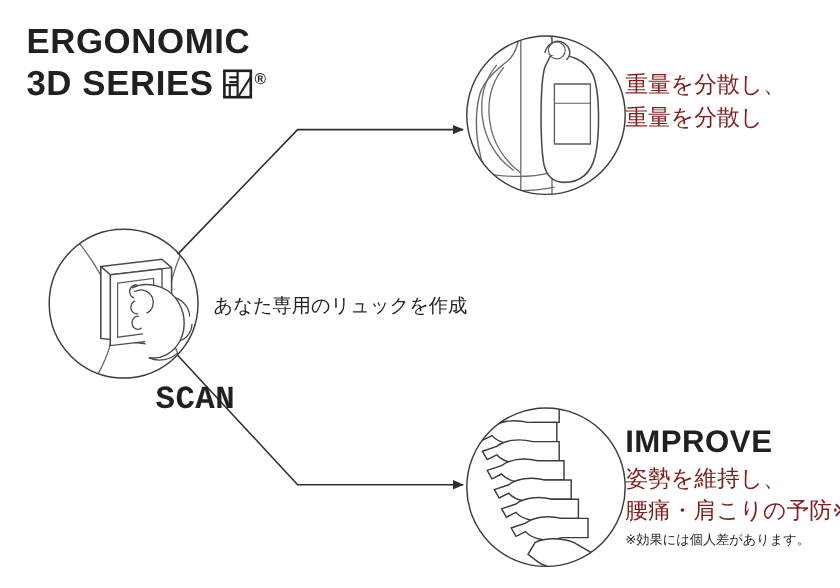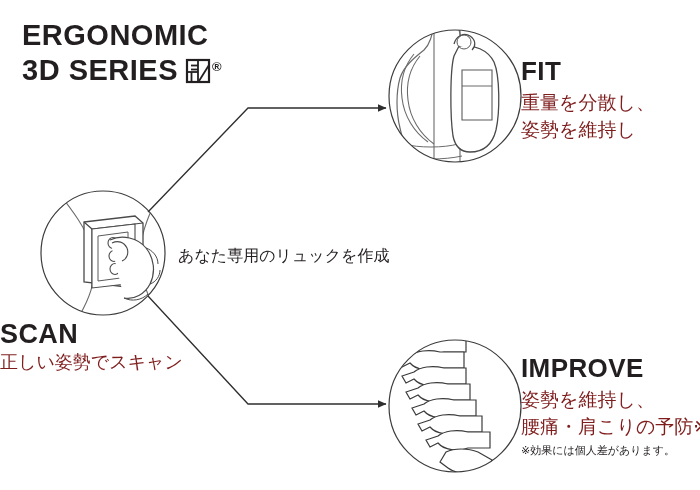--- a/index.html
+++ b/index.html
@@ -102,21 +102,22 @@
     top: 355px;
   }
   #improve-label .node-heading { margin-bottom: 4px; }
   #improve-footnote { margin-top: 2px; }
 
   #scan-label {
     position: absolute;
     left: 0px;
     top: 320px;
     width: 196px;
-    text-align: left;
+    text-align: right;
+    font-family: Liberation Mono, monospace;
   }
   #scan-label .node-heading { font-size: 27px; margin-bottom: 1px; }
   #scan-label .node-desc-line { font-size: 18px; }
 
   
   #center-caption {
     position: absolute;
     left: 178px;
     top: 243px;
     font-size: 16px;
@@ -260,33 +261,31 @@
               <line x1="6.5" y1="14" x2="6.5" y2="24" stroke="#231f20" stroke-width="1.8"></line>
               <line x1="24" y1="7" x2="14" y2="23" stroke="#231f20" stroke-width="1.8"></line>
             </svg>
           </span>
           <span id="brand-reg">®</span>
         </span>
       </div>
     </div>
 
     <div id="fit-label">
-      <div class="node-heading">FIT</div>
       <div class="node-desc-line">重量を分散し、</div>
-      <div class="node-desc-line">姿勢を維持し</div>
+      <div class="node-desc-line">重量を分散し</div>
     </div>
 
     <div id="improve-label">
       <div class="node-heading">IMPROVE</div>
       <div class="node-desc-line">姿勢を維持し、</div>
       <div class="node-desc-line">腰痛・肩こりの予防※</div>
       <div class="node-footnote" id="improve-footnote">※効果には個人差があります。</div>
     </div>
 
     <div id="scan-label">
       <div class="node-heading">SCAN</div>
-      <div class="node-desc-line">正しい姿勢でスキャン</div>
     </div>
 
     <div id="center-caption">あなた専用のリュックを作成</div>
 
   </div>
 </div>
 
 </body></html>

